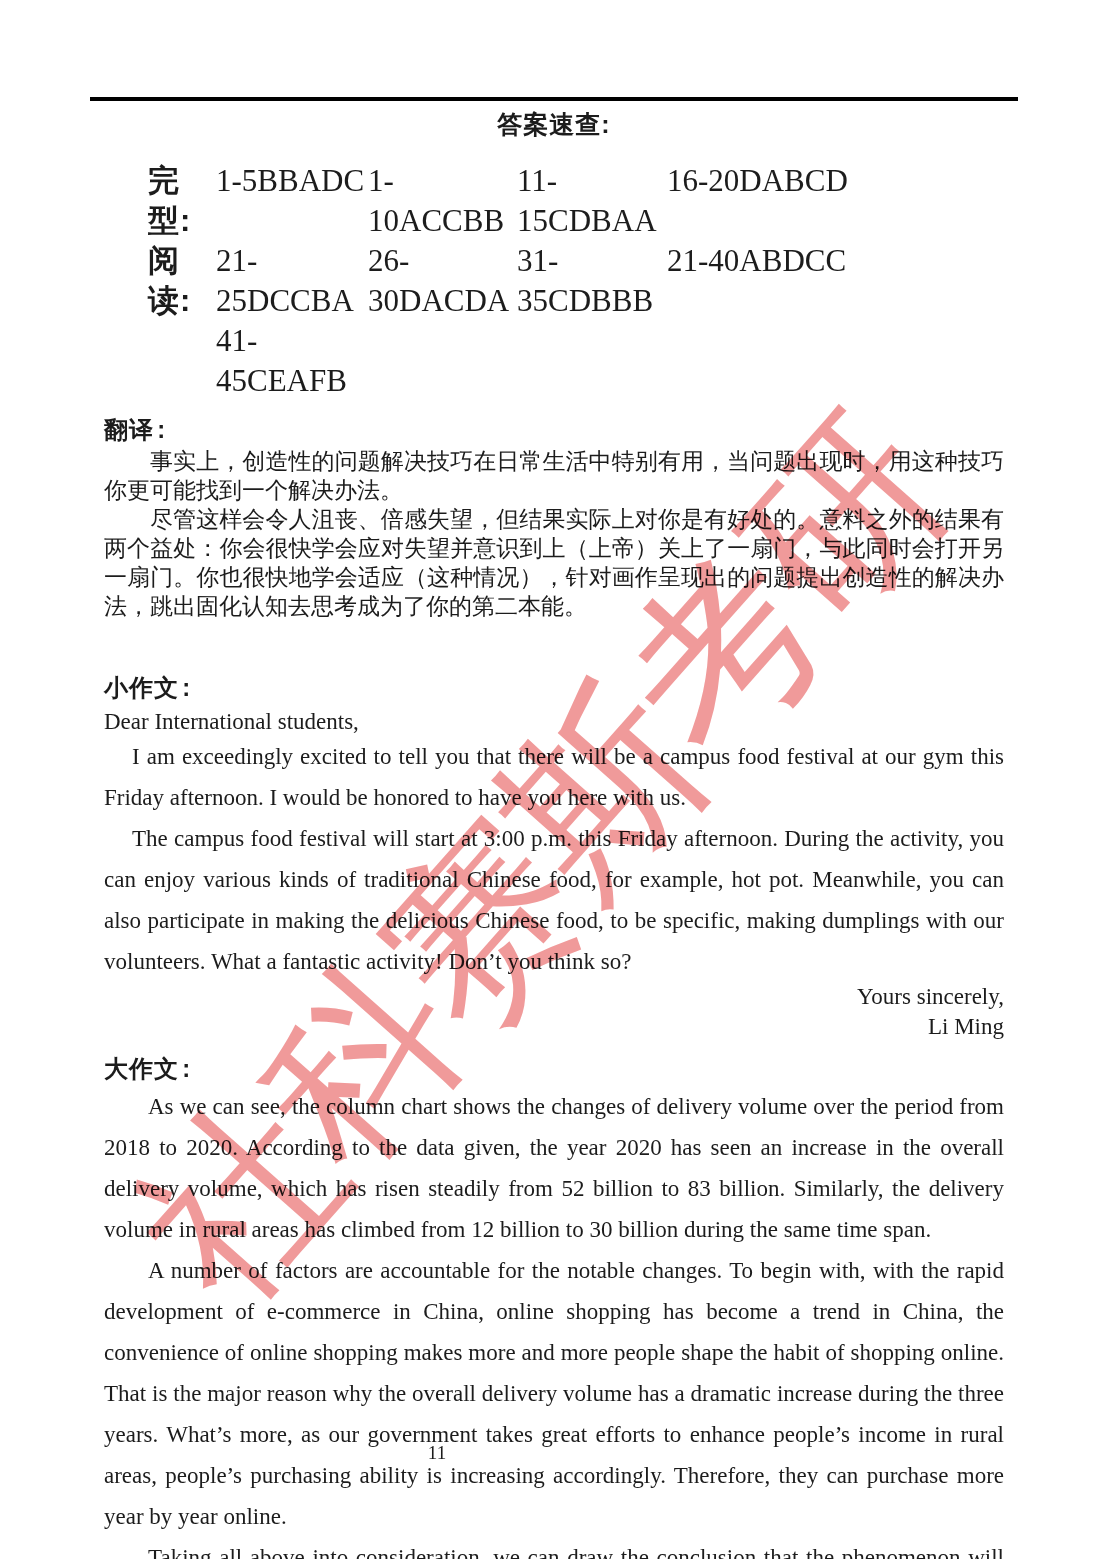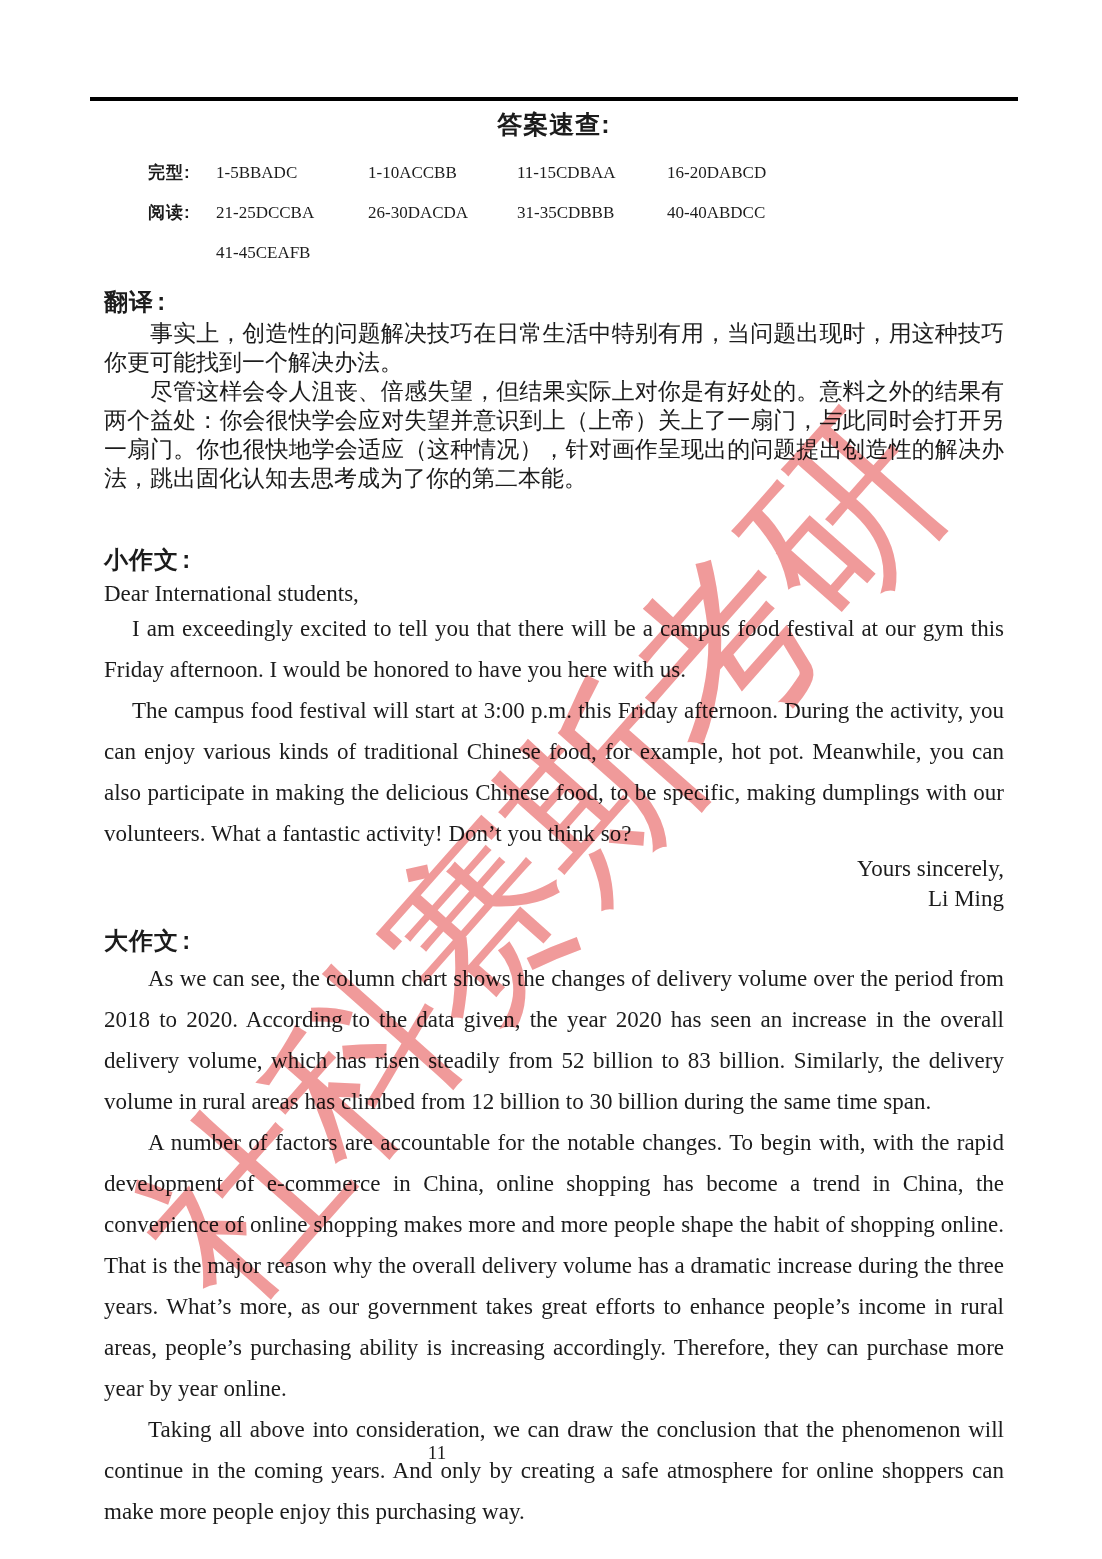--- a/index.html
+++ b/index.html
@@ -32,22 +32,22 @@
   .qc-title {
     margin-top: 2px;
     text-align: center;
     font-family: "Liberation Sans", "DejaVu Sans", sans-serif;
     font-weight: 600;
     font-size: 25px;
     line-height: 30px;
     letter-spacing: 1px;
   }
   .answers {
-    margin-top: 14px;
-    font-size: 17px;
+    margin-top: 22px;
+    font-size: 31px;
   }
   .answer-row {
     display: grid;
     grid-template-columns: 68px 152px 149px 150px 1fr;
     padding-left: 44px;
     line-height: 40px;
   }
   .answer-label {
     font-family: "Liberation Sans", "DejaVu Sans", sans-serif;
     font-weight: 600;
@@ -134,21 +134,21 @@
       <span class="answer-cell">1-5BBADC</span>
       <span class="answer-cell">1-10ACCBB</span>
       <span class="answer-cell">11-15CDBAA</span>
       <span class="answer-cell">16-20DABCD</span>
     </div>
     <div class="answer-row">
       <span class="answer-label">阅读:</span>
       <span class="answer-cell">21-25DCCBA</span>
       <span class="answer-cell">26-30DACDA</span>
       <span class="answer-cell">31-35CDBBB</span>
-      <span class="answer-cell">40-40ABDCC</span>
+      <span class="answer-cell">21-40ABDCC</span>
     </div>
     <div class="answer-row">
       <span class="answer-label"></span>
       <span class="answer-cell">41-45CEAFB</span>
       <span class="answer-cell"></span>
       <span class="answer-cell"></span>
       <span class="answer-cell"></span>
     </div>
   </div>
 

